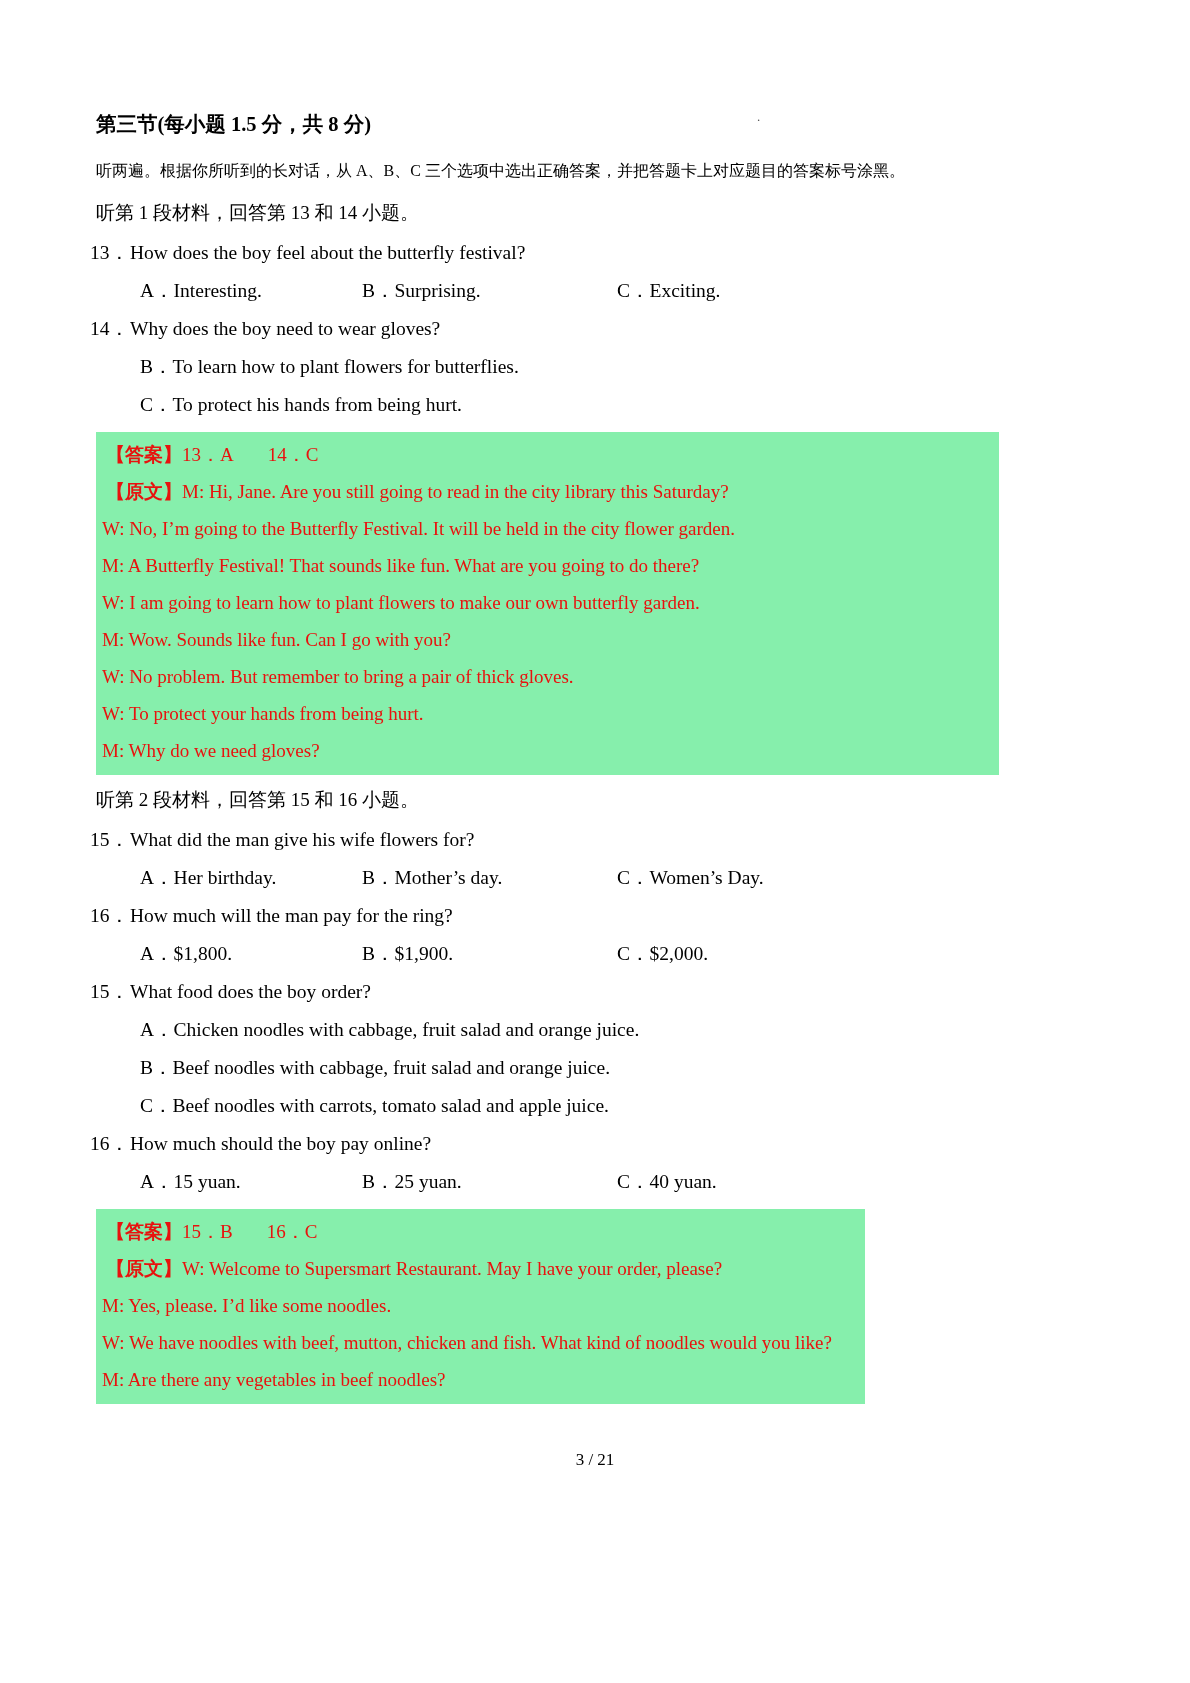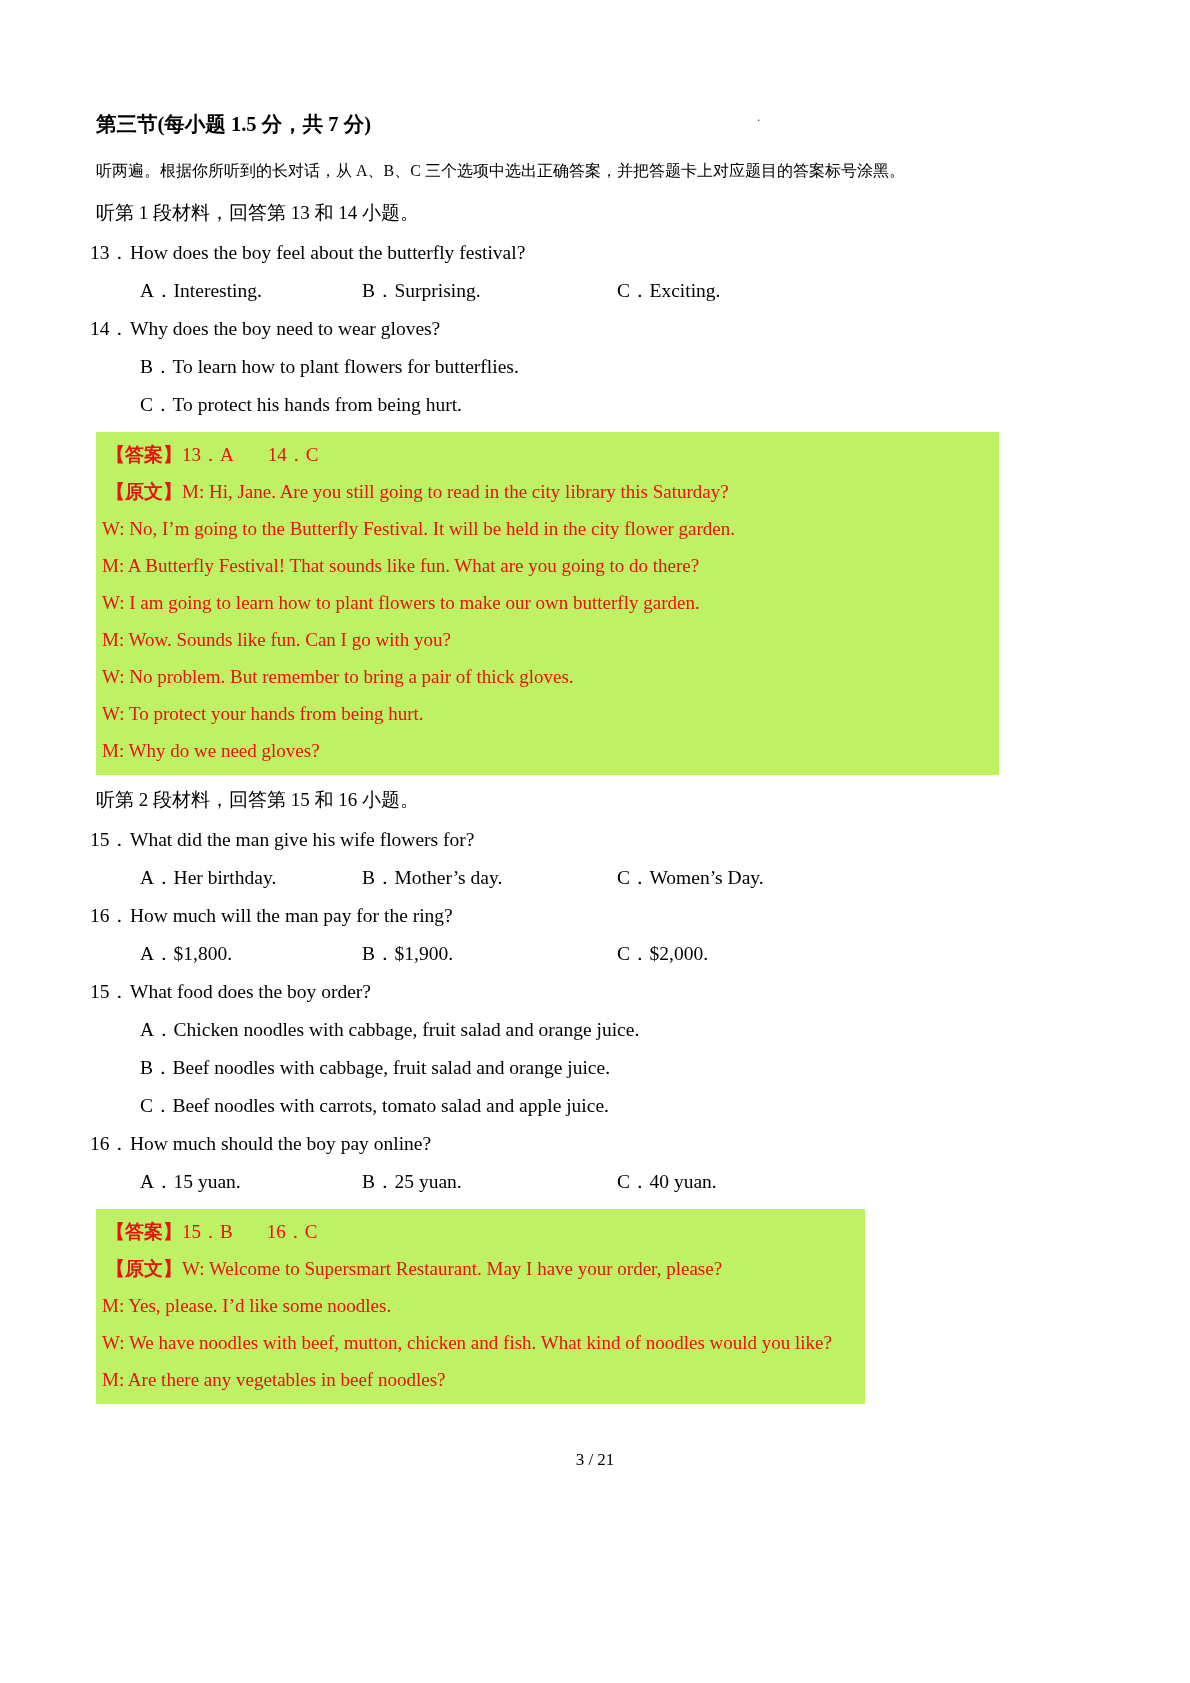--- a/index.html
+++ b/index.html
@@ -93,21 +93,21 @@
     padding-left: 44px;
     margin: 0;
   }
   .options-stack .opt {
     display: block;
     white-space: nowrap;
   }
 
   
   .answer-block {
-    background: #bef264;
+    background: #86efac;
     color: #e8120e;
     margin: 8px 0 6px 0;
     padding: 4px 0 6px 0;
     width: 903px;
   }
   .answer-block.second {
     width: 769px;
   }
   .answer-line {
     font-size: 19px;
@@ -146,21 +146,21 @@
 </style>
 </head>
 <body>
 
 <div class="page">
 
   <span class="dot-mark">.</span>
 
   <div class="content">
 
-    <div class="section-title">第三节(每小题 1.5 分，共 7 分)</div>
+    <div class="section-title">第三节(每小题 1.5 分，共 8 分)</div>
 
     <div class="instructions">听两遍。根据你所听到的长对话，从 A、B、C 三个选项中选出正确答案，并把答题卡上对应题目的答案标号涂黑。</div>
 
     <div>
 
       <div class="material-line">听第 1 段材料，回答第 13 和 14 小题。</div>
 
       <div class="question">
         <span class="q-num">13．</span><span>How does the boy feel about the butterfly festival?</span>
       </div>

